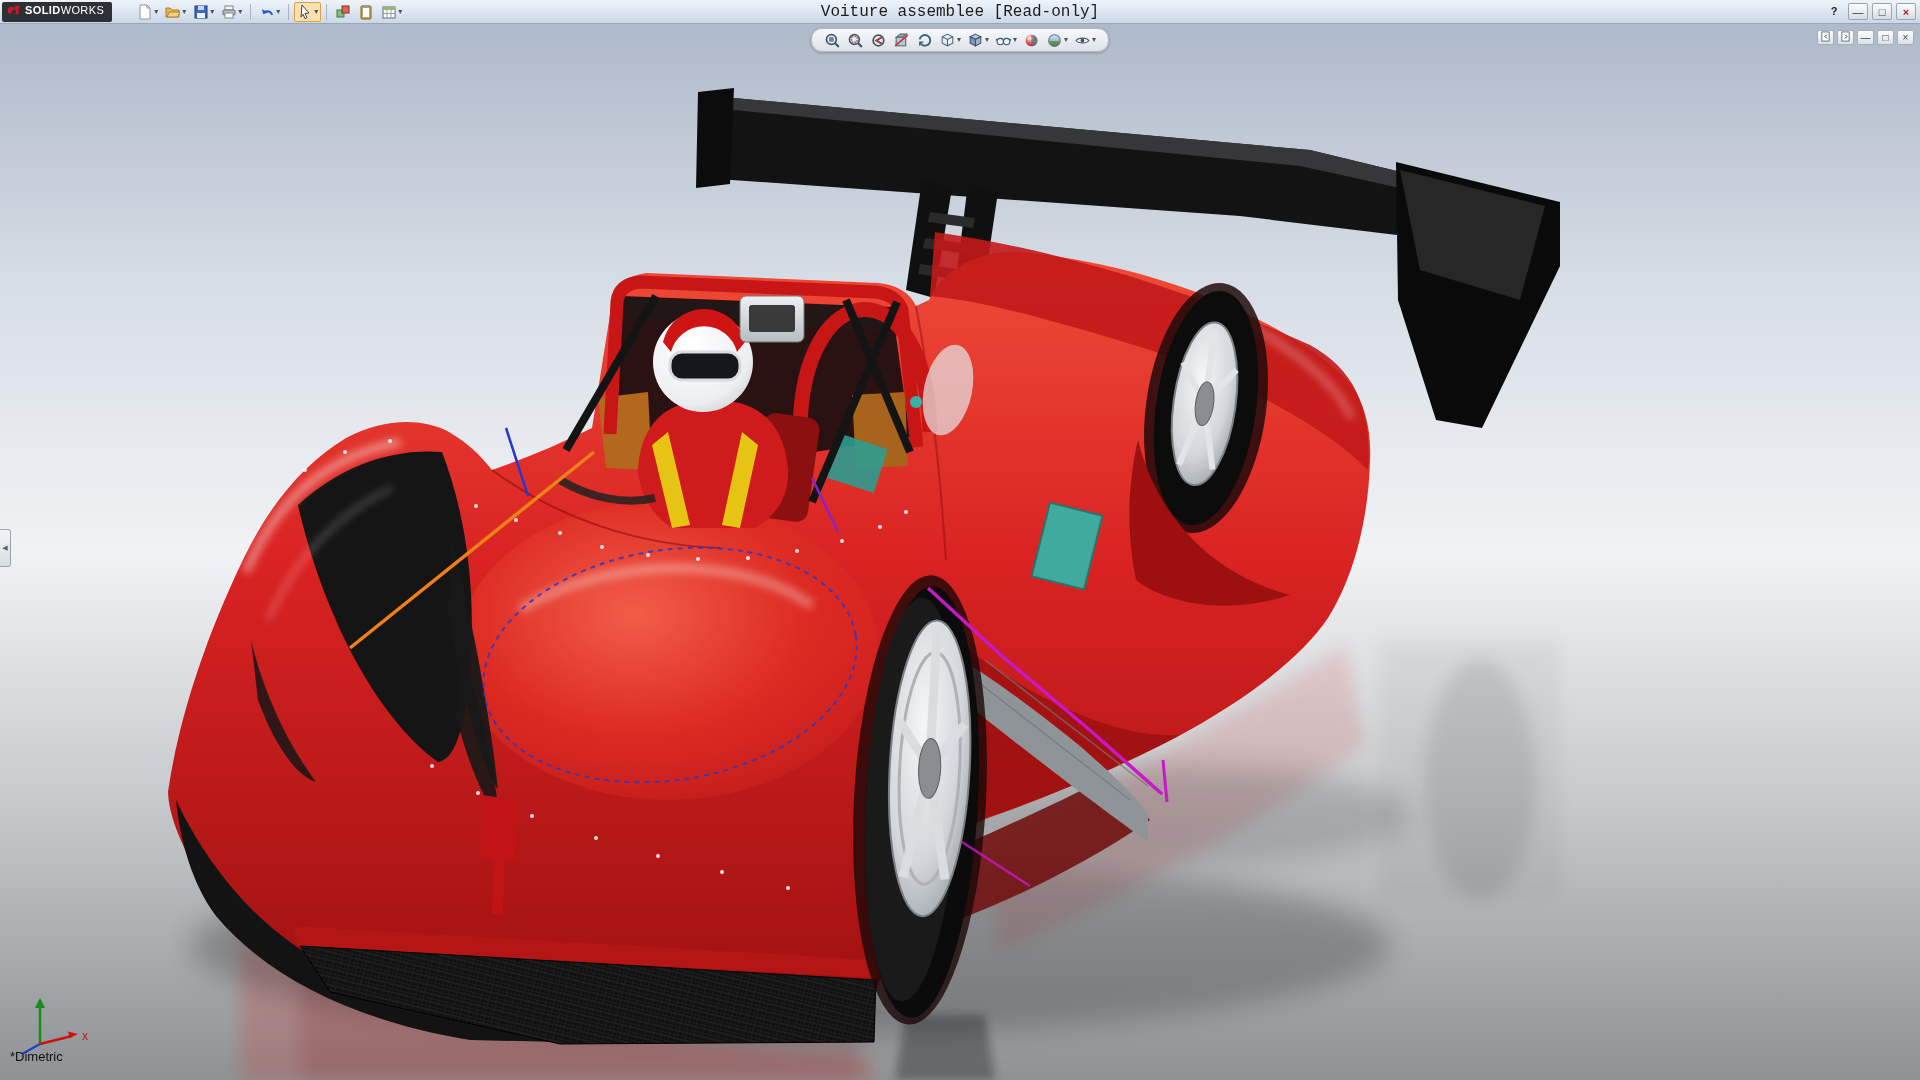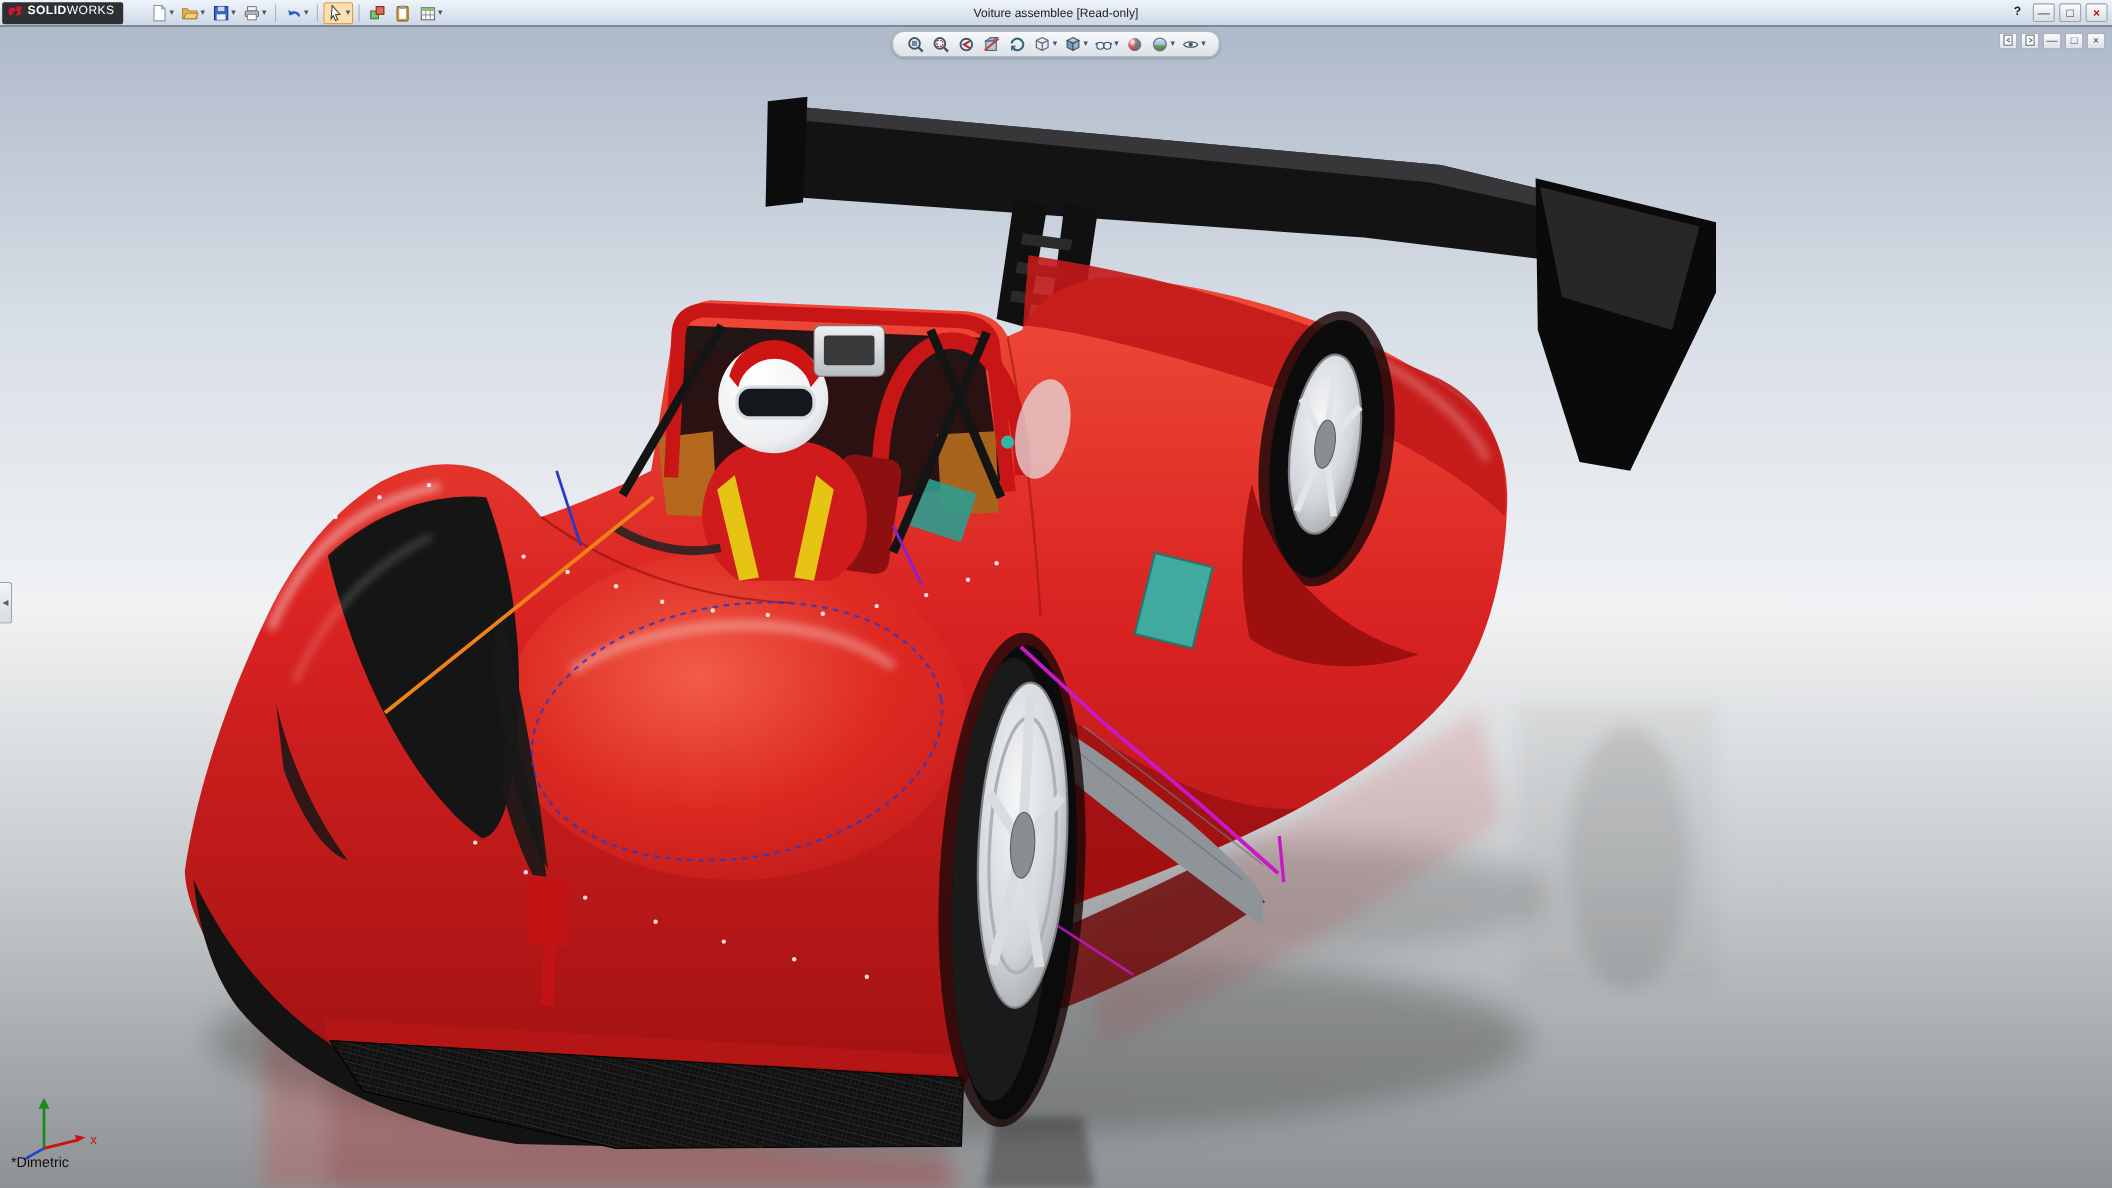--- a/index.html
+++ b/index.html
@@ -13,21 +13,21 @@
   .brand{display:flex;align-items:center;gap:3px;background:#2e3134;height:20px;
     margin-left:2px;padding:0 8px 4px 4px;border-radius:2px;}
   .brand-text{color:#fff;font-size:11px;letter-spacing:.4px;}
   .brand-text b{font-weight:bold;}
   .tb{display:flex;align-items:center;margin-left:22px;gap:1px;}
   .tbtn{display:flex;align-items:center;height:20px;padding:1px 2px;border-radius:2px;border:1px solid transparent;}
   .tbtn.active{background:#fbe0b2;border:1px solid #e0a040;}
   .drop{font-size:8px;color:#4a5360;margin-left:1px;line-height:1;}
   .sep{width:1px;height:16px;background:#aab4c0;margin:0 4px;}
   .title{position:absolute;left:50%;transform:translateX(-50%);top:0;height:24px;
-    line-height:24px;font-size:11px;color:#1c1c1c;white-space:nowrap;}
+    line-height:24px;font-size:16px;color:#1c1c1c;white-space:nowrap;font-family:Liberation Mono, monospace;}
   .win-controls{position:absolute;right:4px;top:3px;display:flex;gap:4px;align-items:center;}
   .wc{width:20px;height:17px;font-size:11px;color:#333;text-align:center;line-height:16px;
     background:linear-gradient(#fdfdfd,#d7dde4);border:1px solid #9aa4b0;border-radius:2px;}
   .wc.help{background:none;border:none;font-weight:bold;color:#222;}
   .wc.close{color:#b01818;font-weight:bold;}
 
   
   .viewport{position:absolute;left:0;top:24px;width:1920px;height:1056px;
     background:linear-gradient(var(--viewport_top) 0%,#d9dfe7 26%,var(--viewport_mid) 50%,#c6c9cb 74%,var(--viewport_bottom) 100%);}
   .scene{position:absolute;left:0;top:0;}

